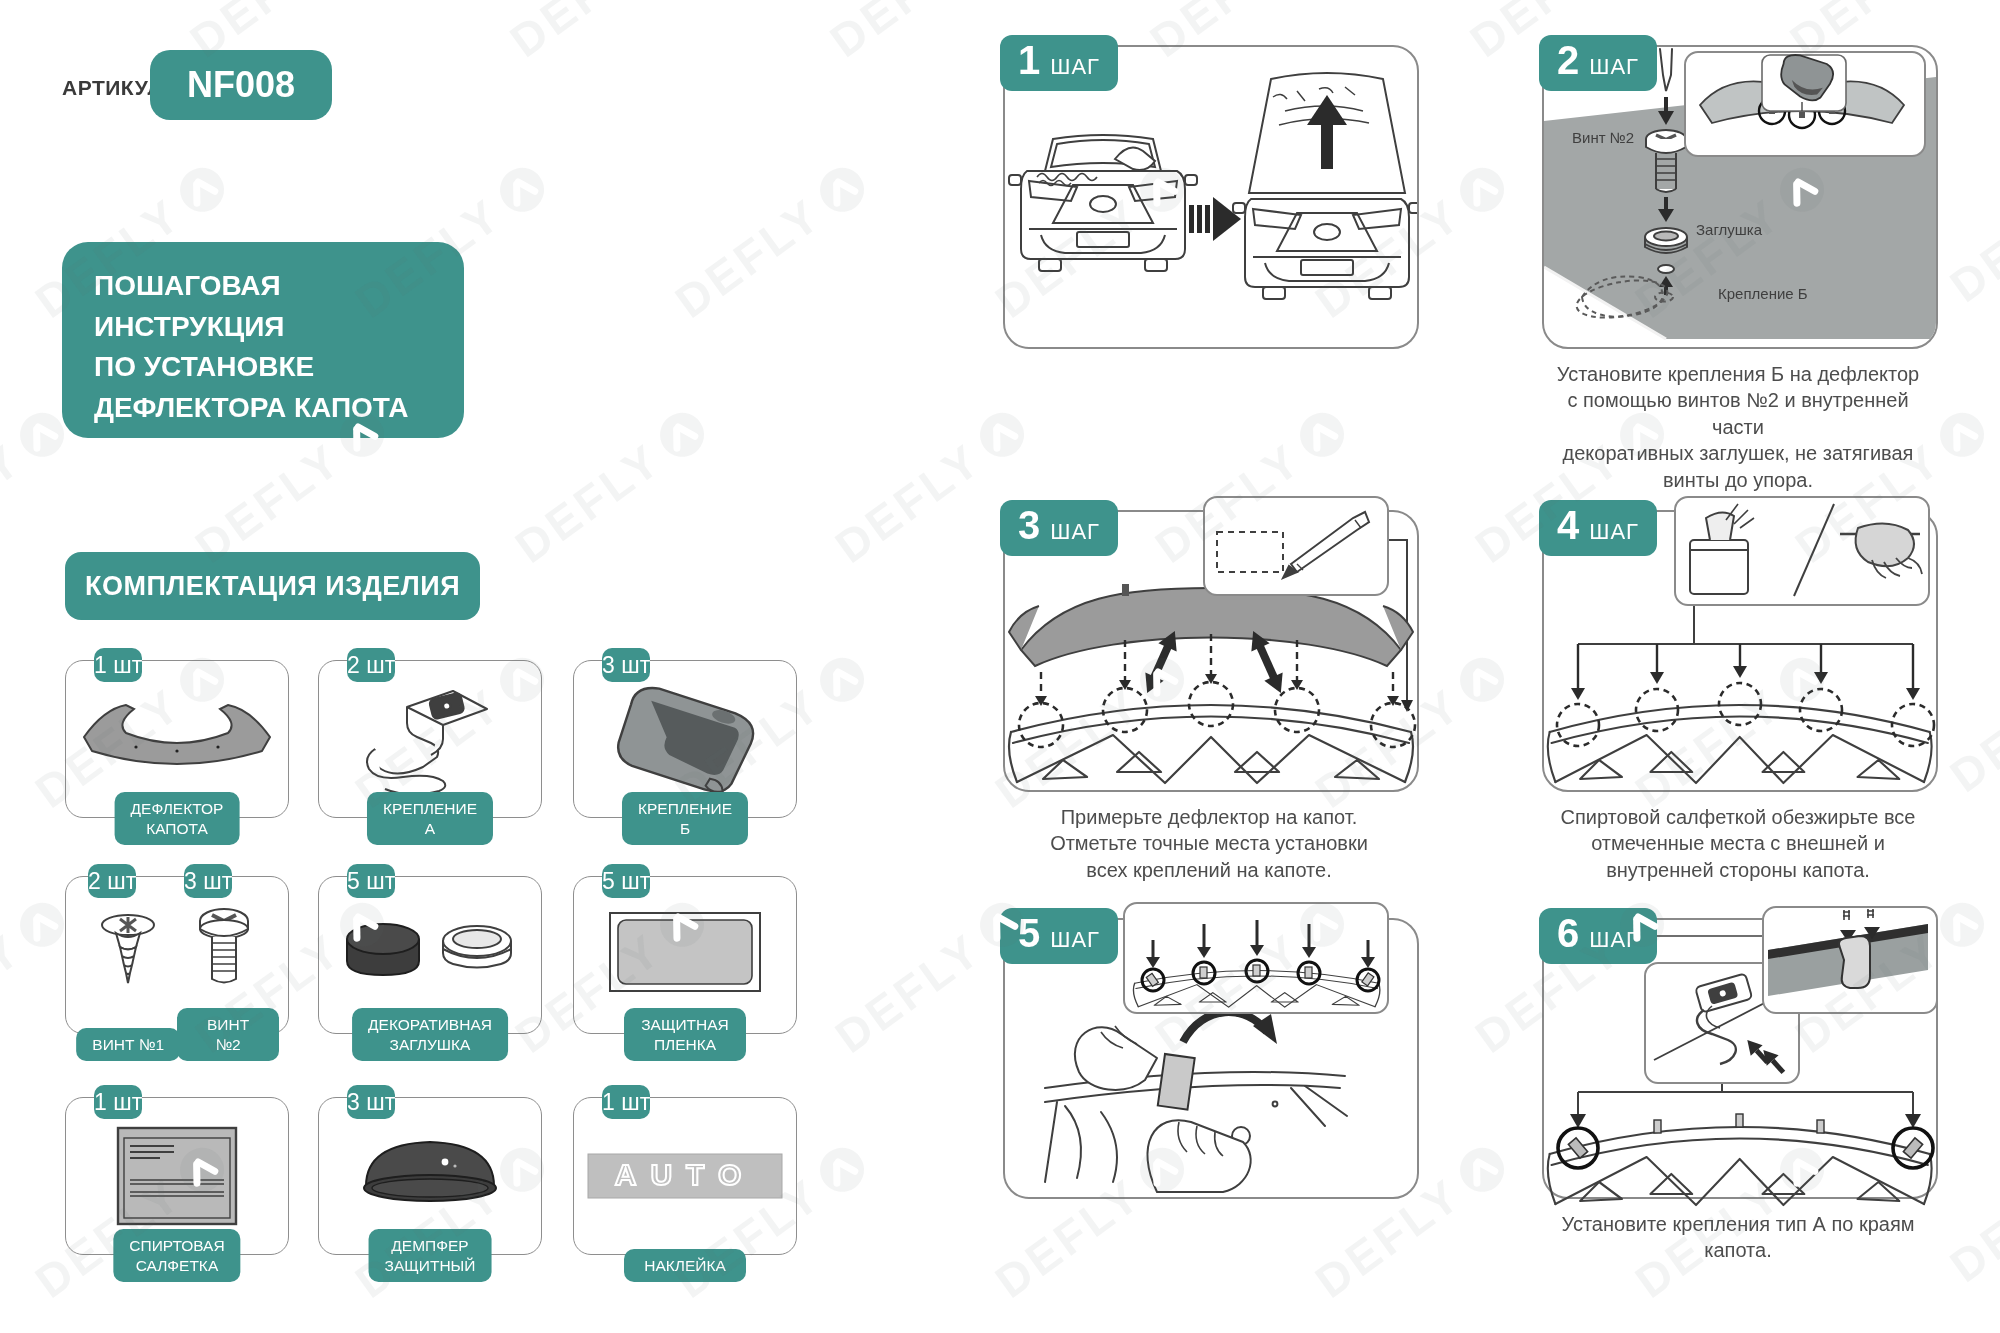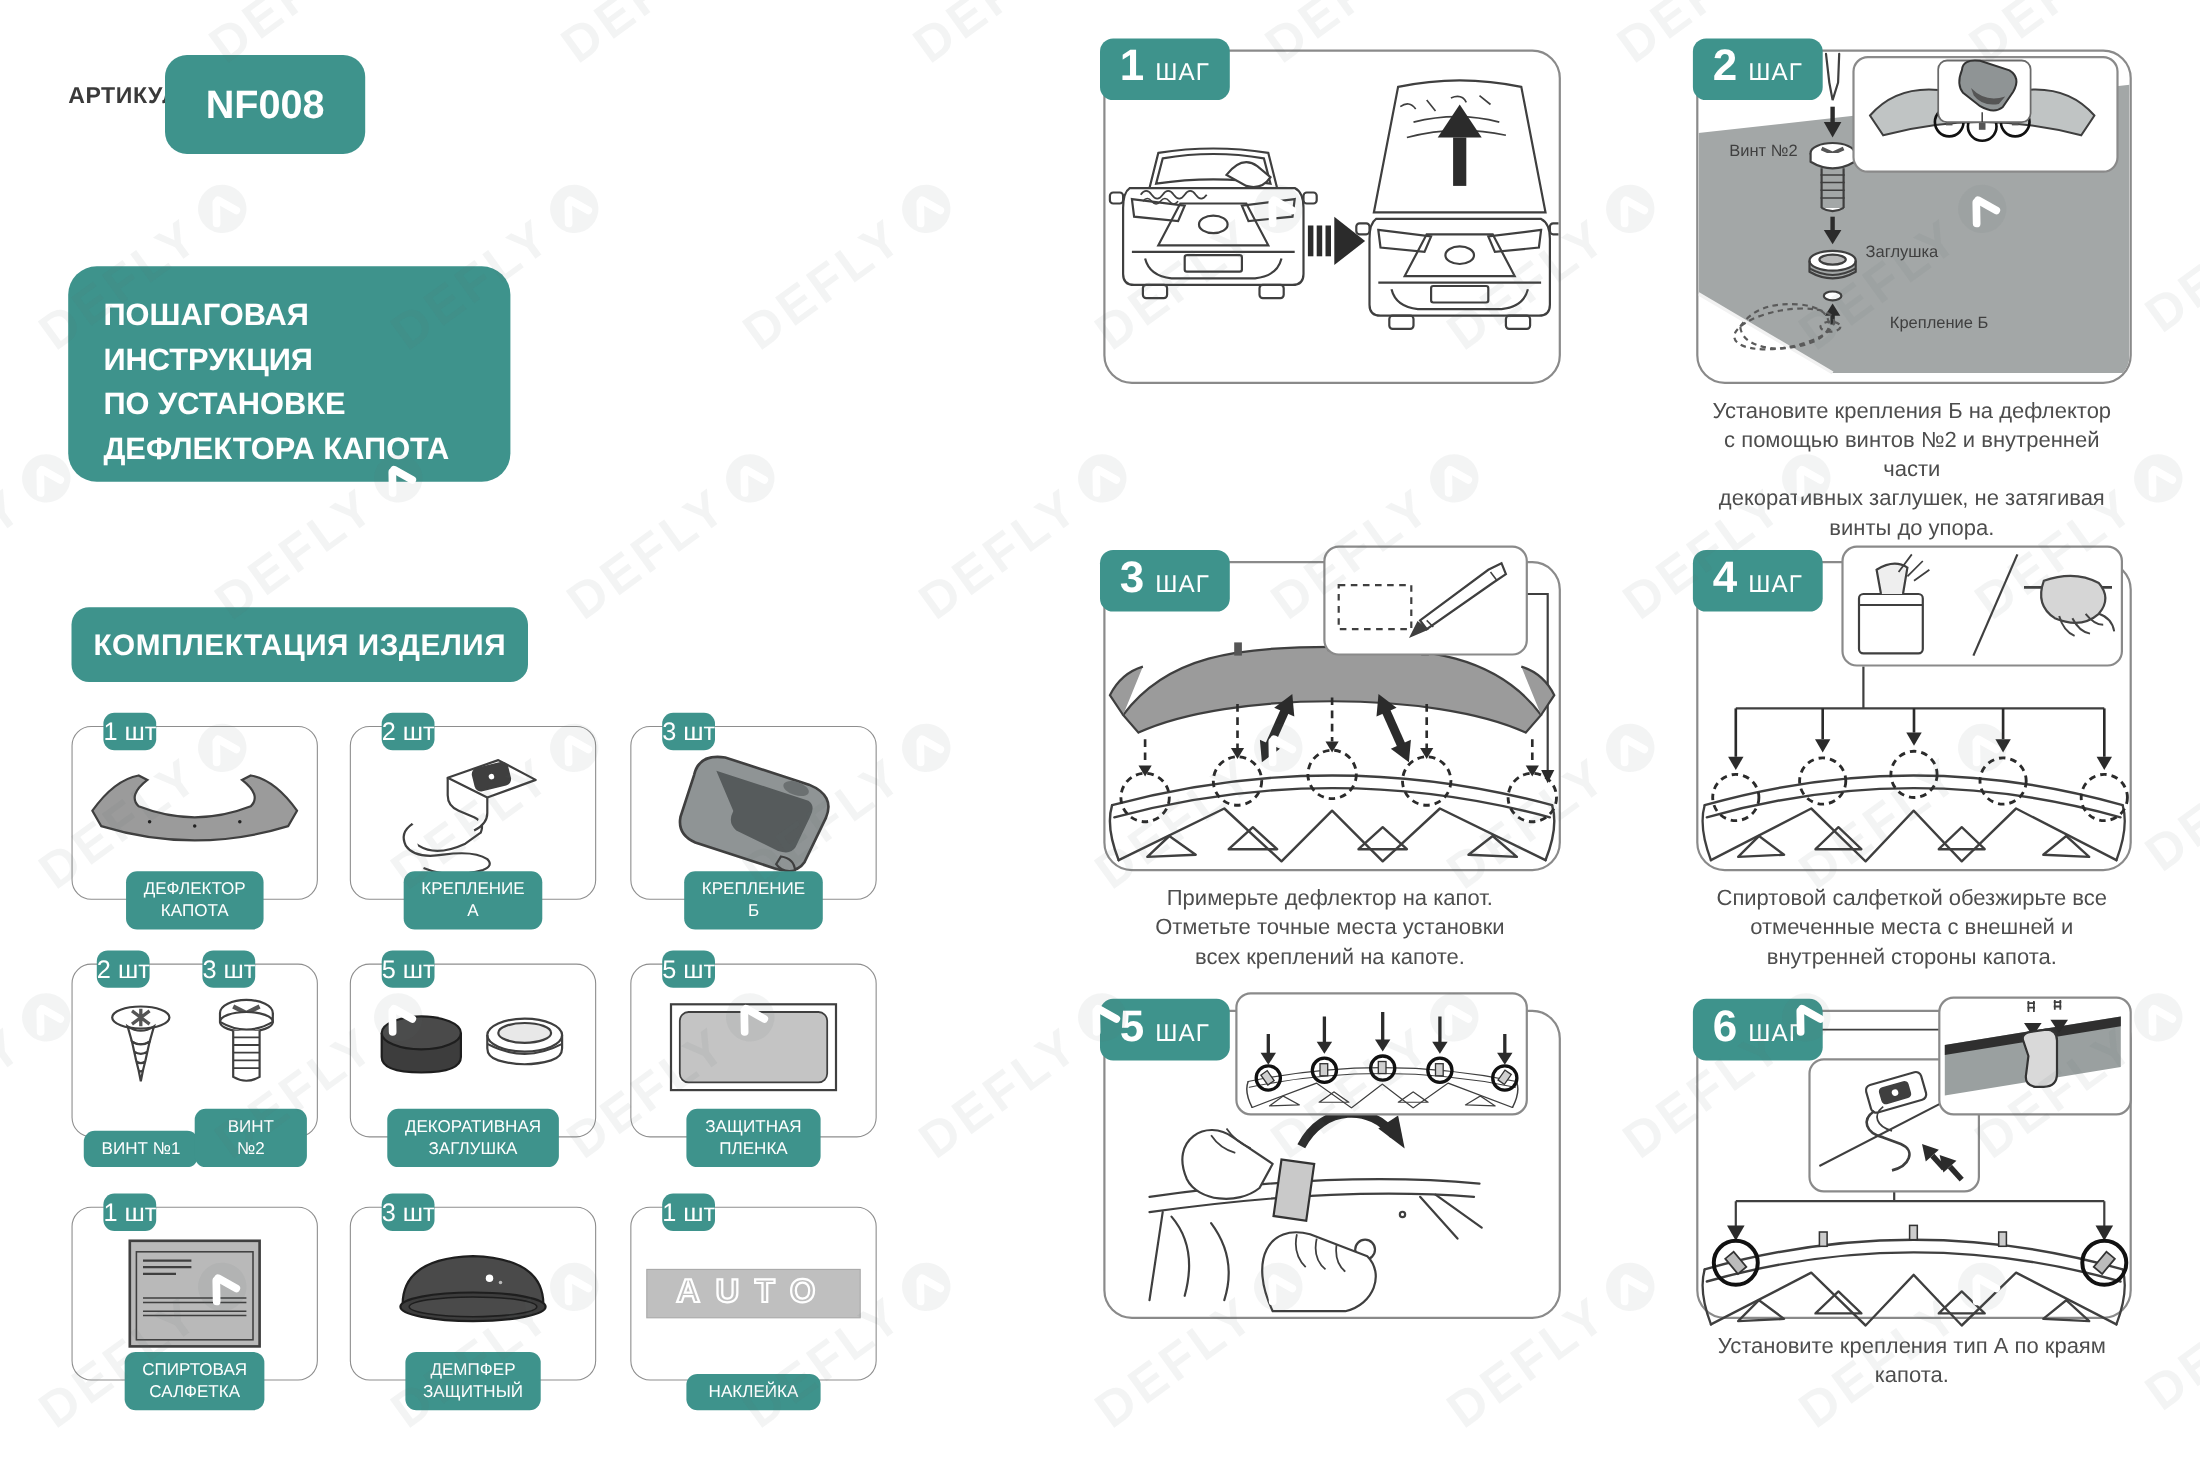--- a/index.html
+++ b/index.html
@@ -8,21 +8,21 @@
   .abs{position:absolute}
   
   #wm{position:absolute;inset:0;z-index:40;pointer-events:none;overflow:hidden}
   .wm{position:absolute;transform:rotate(-36deg);display:flex;align-items:center;gap:10px;
       color:rgba(90,105,105,.075);font-weight:bold;font-size:46px;letter-spacing:4px;white-space:nowrap}
   .wm .paw{width:44px;height:44px;border-radius:50%;background:rgba(90,105,105,.075);position:relative}
   .wm .paw:before,.wm .paw:after{content:"";position:absolute;background:#fff;width:7px;height:26px;border-radius:4px;left:12px;top:9px;transform:rotate(35deg)}
   .wm .paw:after{left:24px;transform:rotate(-25deg)}
   
   .art-label{left:62px;top:76px;font-size:21px;font-weight:600;letter-spacing:.5px;color:#3a3a3a}
-  .art-badge{left:150px;top:50px;width:182px;height:90px;background:var(--teal);border-radius:20px;
+  .art-badge{left:150px;top:50px;width:182px;height:70px;background:var(--teal);border-radius:20px;
              color:#fff;font-size:36px;font-weight:bold;display:flex;align-items:center;justify-content:center}
   .title-box{left:62px;top:242px;width:402px;height:196px;background:var(--teal);border-radius:26px;
              color:#fff;font-size:28px;font-weight:bold;line-height:1.45;white-space:pre-line;
              padding:24px 0 0 32px;box-sizing:border-box}
   .head-box{left:65px;top:552px;width:415px;height:68px;background:var(--teal);border-radius:16px;
             color:#fff;font-size:27px;font-weight:bold;display:flex;align-items:center;justify-content:center;
             letter-spacing:.5px}
   
   .card{position:absolute;width:222px;height:156px;border:1.5px solid #8e8e8e;border-radius:18px}
   .qty{position:absolute;top:-13px;left:28px;height:34px;padding:0 0;background:var(--teal);

